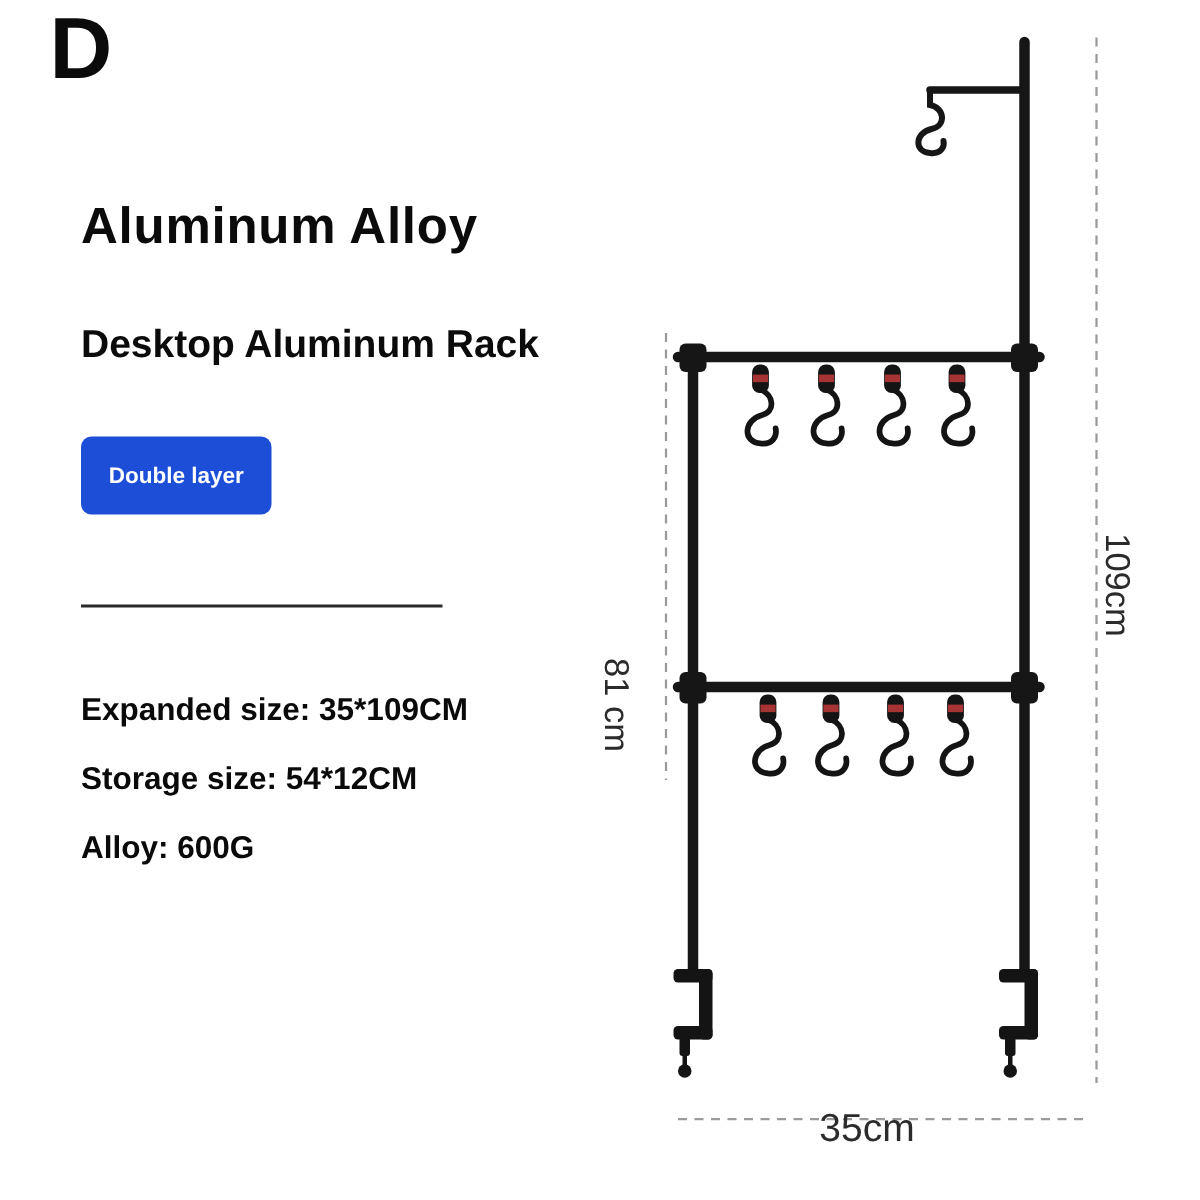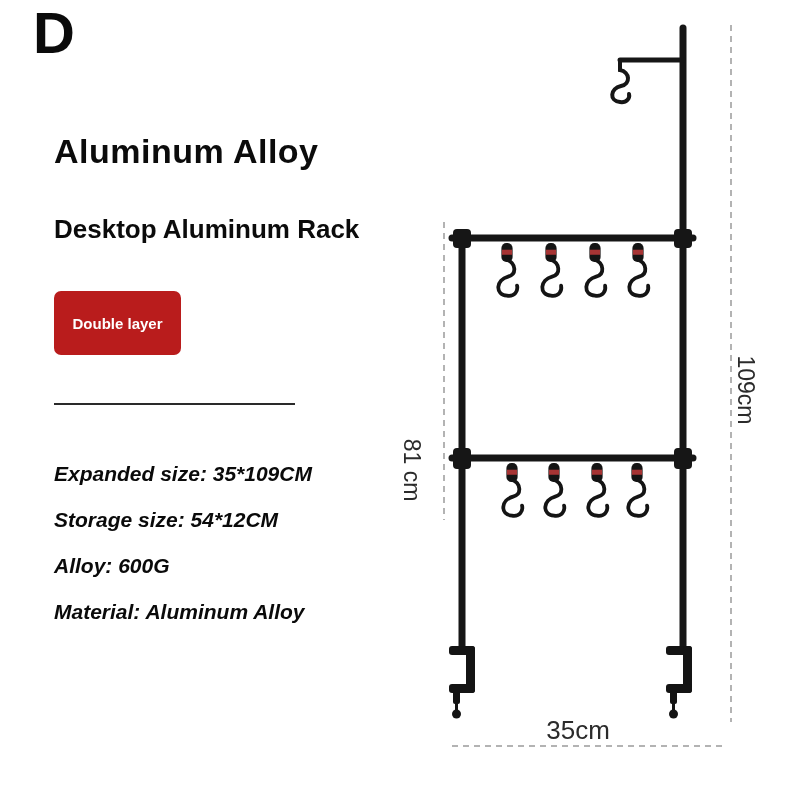--- a/index.html
+++ b/index.html
@@ -21,34 +21,34 @@
     font-size:34px;font-weight:700;letter-spacing:.5px;
     color:#0b0b0b;
   }
   .subtitle{
     position:absolute;left:54px;top:214px;margin:0;
     font-size:26px;font-weight:700;
     color:#0b0b0b;
   }
   .badge{
     position:absolute;left:54px;top:291px;
-    width:127px;height:64px;
-    background:#b91c1c;color:#ffffff;
+    width:127px;height:52px;
+    background:#1d4ed8;color:#ffffff;
     border-radius:7px;
     display:flex;align-items:center;justify-content:center;
     font-size:15px;font-weight:700;
   }
   .divider{
     position:absolute;left:54px;top:403px;
     width:241px;height:0;
     border-top:2px solid #2a2a2a;
   }
   .specs{
     position:absolute;left:54px;top:462px;
-    margin:0;padding:0;list-style:none;font-style:italic;
+    margin:0;padding:0;list-style:none;
   }
   .specs li{
     font-size:21px;font-weight:700;color:#0a0a0a;
     line-height:24px;margin-bottom:22px;white-space:nowrap;
   }
   .rack-svg{position:absolute;left:0;top:0;}
   .dim{
     position:absolute;
     font-size:23px;color:#2b2b2b;font-weight:400;
     white-space:nowrap;
@@ -67,21 +67,20 @@
   <h2 class="subtitle">Desktop Aluminum Rack</h2>
 
   <div class="badge">Double layer</div>
 
   <div class="divider"></div>
 
   <ul class="specs">
     <li>Expanded size: 35*109CM</li>
     <li>Storage size: 54*12CM</li>
     <li>Alloy: 600G</li>
-    <li>Material: Aluminum Alloy</li>
   </ul>
 
   <svg class="rack-svg" width="800" height="800" viewBox="0 0 800 800">
     <defs>
       <g id="shook">
         <rect x="-5" y="0" width="10" height="17" rx="4.5" fill="#141414"></rect>
         <rect x="-4.5" y="6" width="9" height="4.5" fill="#a63434"></rect>
         <path d="M0,15 c8,3 9,13 1,15 c-11,3 -12,16 -1,17 c7,1 10,-4 9,-9" fill="none" stroke="#141414" stroke-width="3.4" stroke-linecap="round"></path>
       </g>
       <g id="clamp">
@@ -132,15 +131,15 @@
 
     <g>
       <line x1="731" y1="25" x2="731" y2="722" stroke="#9a9a9a" stroke-width="1.5" stroke-dasharray="6 5"></line>
       <line x1="444" y1="222" x2="444" y2="520" stroke="#9a9a9a" stroke-width="1.5" stroke-dasharray="6 5"></line>
       <line x1="452" y1="746" x2="722" y2="746" stroke="#9a9a9a" stroke-width="1.5" stroke-dasharray="6 5"></line>
     </g>
   </svg>
 
   <div class="dim dim-rot" style="left:745px;top:390px;">109cm</div>
   <div class="dim dim-rot" style="left:411px;top:470px;">81 cm</div>
-  <div class="dim dim-flat" style="left:578px;top:730px;text-align:right;">35cm</div>
+  <div class="dim dim-flat" style="left:578px;top:752px;text-align:right;">35cm</div>
 
 </div>
 
 </body></html>

